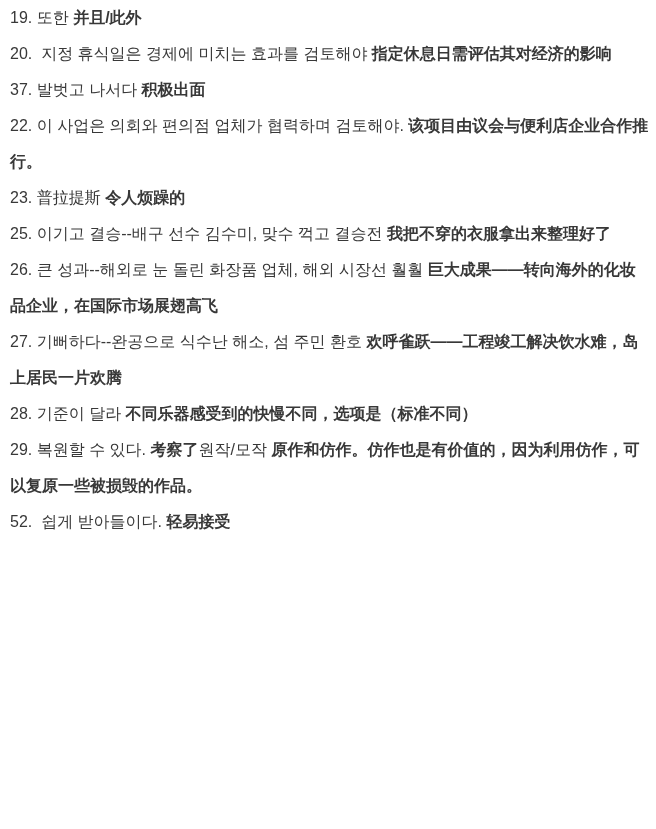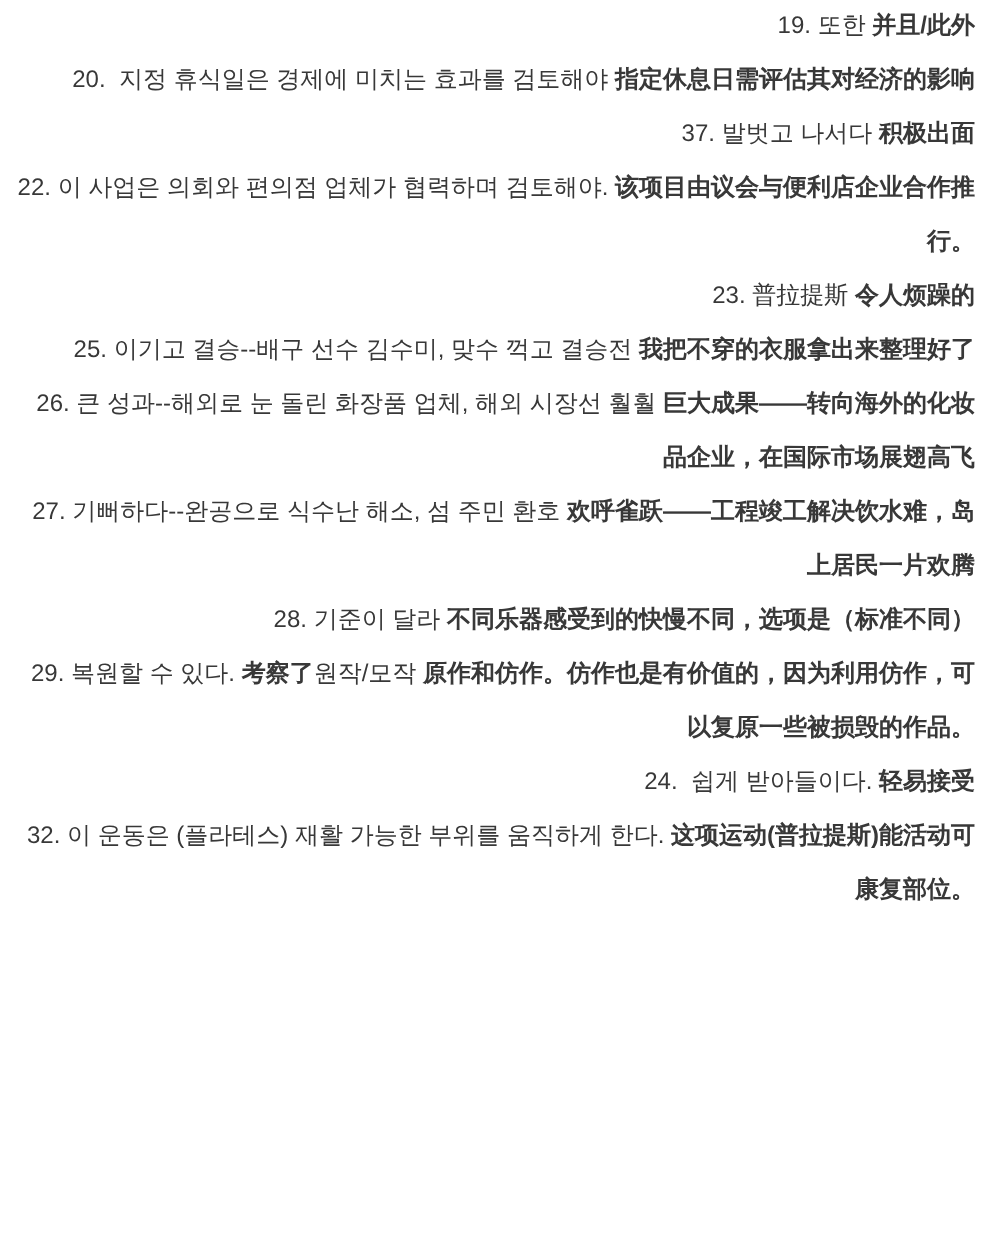--- a/index.html
+++ b/index.html
@@ -13,21 +13,20 @@
   }
   .doc {
     box-sizing: border-box;
     width: 656px;
     min-height: 829px;
     padding: 0 6px 0 10px;
     font-size: 16px;
     line-height: 36px;
     color: #383838;
     background: #ffffff;
-    text-align: right;
   }
   .doc p {
     margin: 0;
     padding: 0;
     word-break: break-word;
   }
   .num {
     font-weight: normal;
   }
   .ko {
@@ -57,18 +56,17 @@
 
   <p><span class="num">26.</span> <span class="ko">큰 성과--해외로 눈 돌린 화장품 업체, 해외 시장선 훨훨 </span><span class="zh">巨大成果——转向海外的化妆品企业，在国际市场展翅高飞</span></p>
 
   <p><span class="num">27.</span> <span class="ko">기뻐하다--완공으로 식수난 해소, 섬 주민 환호 </span><span class="zh">欢呼雀跃——工程竣工解决饮水难，岛上居民一片欢腾</span></p>
 
   <p><span class="num">28.</span> <span class="ko">기준이 달라 </span><span class="zh">不同乐器感受到的快慢不同，选项是（标准不同）</span></p>
 
   <p><span class="num">29.</span> <span class="ko">복원할 수 있다. </span><span class="zh">考察了</span><span class="ko">원작/모작 </span><span class="zh">原作和仿作。仿作也是有价值的，因为利用仿作，可以复原一些被损毁的作品。</span></p>
 
 
-  <p><span class="num">24.</span> <span class="ko">&nbsp;쉽게 받아들이다. </span><span class="zh">轻易接受</span></p>
+  <p><span class="num">52.</span> <span class="ko">&nbsp;쉽게 받아들이다. </span><span class="zh">轻易接受</span></p>
 
-  <p><span class="num">32.</span> <span class="ko">이 운동은 (플라테스) 재활 가능한 부위를 움직하게 한다. </span><span class="zh">这项运动(普拉提斯)能活动可康复部位。</span></p>
 
 
 </div>
 
 </body></html>

